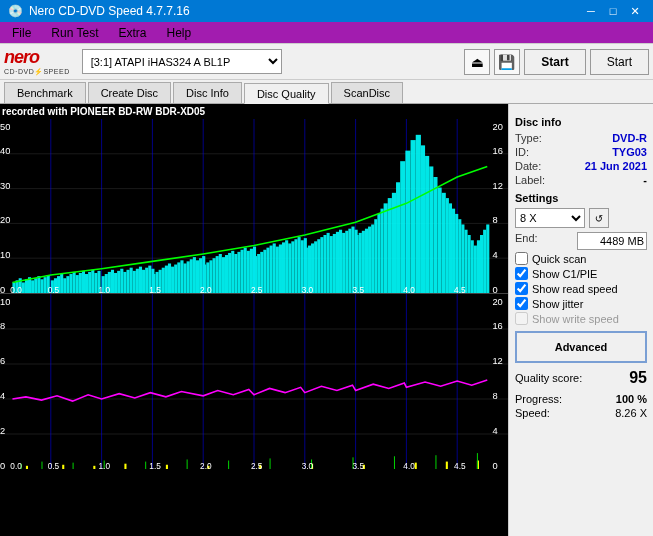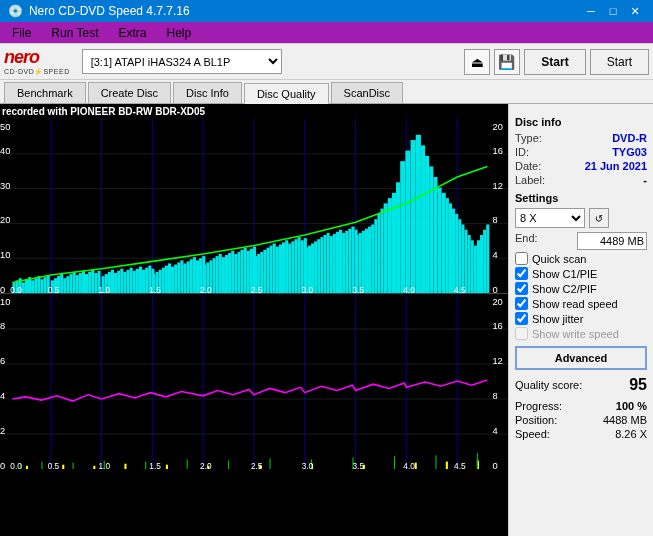--- a/index.html
+++ b/index.html
@@ -53,21 +53,21 @@
     
     .settings-row { display: flex; align-items: center; gap: 4px; margin-bottom: 4px; }
     .settings-select { height: 20px; border: 1px solid #999; background: white; font-size: 11px; width: 70px; }
     .refresh-btn { width: 20px; height: 20px; border: 1px solid #999; background: #f0f0f0; cursor: pointer; font-size: 10px; display: flex; align-items: center; justify-content: center; }
     
     .mb-input { width: 70px; height: 18px; border: 1px solid #999; background: white; font-size: 11px; padding: 0 2px; text-align: right; }
     
     .checkbox-row { display: flex; align-items: center; gap: 4px; margin-bottom: 2px; font-size: 11px; }
     .checkbox-row input { margin: 0; }
     
-    .advanced-btn { width: 100%; height: 24px; background: #f0f0f0; border: 2px solid #7a9fd4; cursor: pointer; font-size: 11px; font-weight: bold; margin-top: 4px; }
+    .advanced-btn { width: 100%; height: 32px; background: #f0f0f0; border: 2px solid #7a9fd4; cursor: pointer; font-size: 11px; font-weight: bold; margin-top: 4px; }
     
     .quality-score-row { display: flex; justify-content: space-between; align-items: center; margin-top: 6px; font-size: 11px; }
     .quality-score-val { font-size: 16px; font-weight: bold; color: #000; }
 
     
     .chart-svg { width: 100%; height: 100%; }
   </style>
 </head>
 <body>
 
@@ -448,24 +448,20 @@
     
     <div class="checkbox-row">
       <input type="checkbox" id="qs" style="">
       <label for="qs">Quick scan</label>
     </div>
     <div class="checkbox-row">
       <input type="checkbox" id="c1" checked="" style="">
       <label for="c1">Show C1/PIE</label>
     </div>
     <div class="checkbox-row">
-      <input type="checkbox" id="c2" checked="" style="">
-      <label for="c2">Show C2/PIF</label>
-    </div>
-    <div class="checkbox-row">
       <input type="checkbox" id="rsp" checked="" style="">
       <label for="rsp">Show read speed</label>
     </div>
     <div class="checkbox-row">
       <input type="checkbox" id="jit" checked="" style="">
       <label for="jit">Show jitter</label>
     </div>
     <div class="checkbox-row">
       <input type="checkbox" id="wsp" disabled="" style="">
       <label for="wsp" style="color:#999;">Show write speed</label>
@@ -479,22 +475,18 @@
       <span class="quality-score-val">95</span>
     </div>
     
     
     <div style="margin-top: 6px; font-size: 11px;">
       <div class="info-row">
         <span>Progress:</span>
         <span style="font-weight:bold;margin-left:23px;">100 %</span>
       </div>
       <div class="info-row">
-        <span>Position:</span>
-        <span>4488 MB</span>
-      </div>
-      <div class="info-row">
         <span>Speed:</span>
         <span>8.26 X</span>
       </div>
     </div>
   </div>
 </div>
 
 </body></html>

